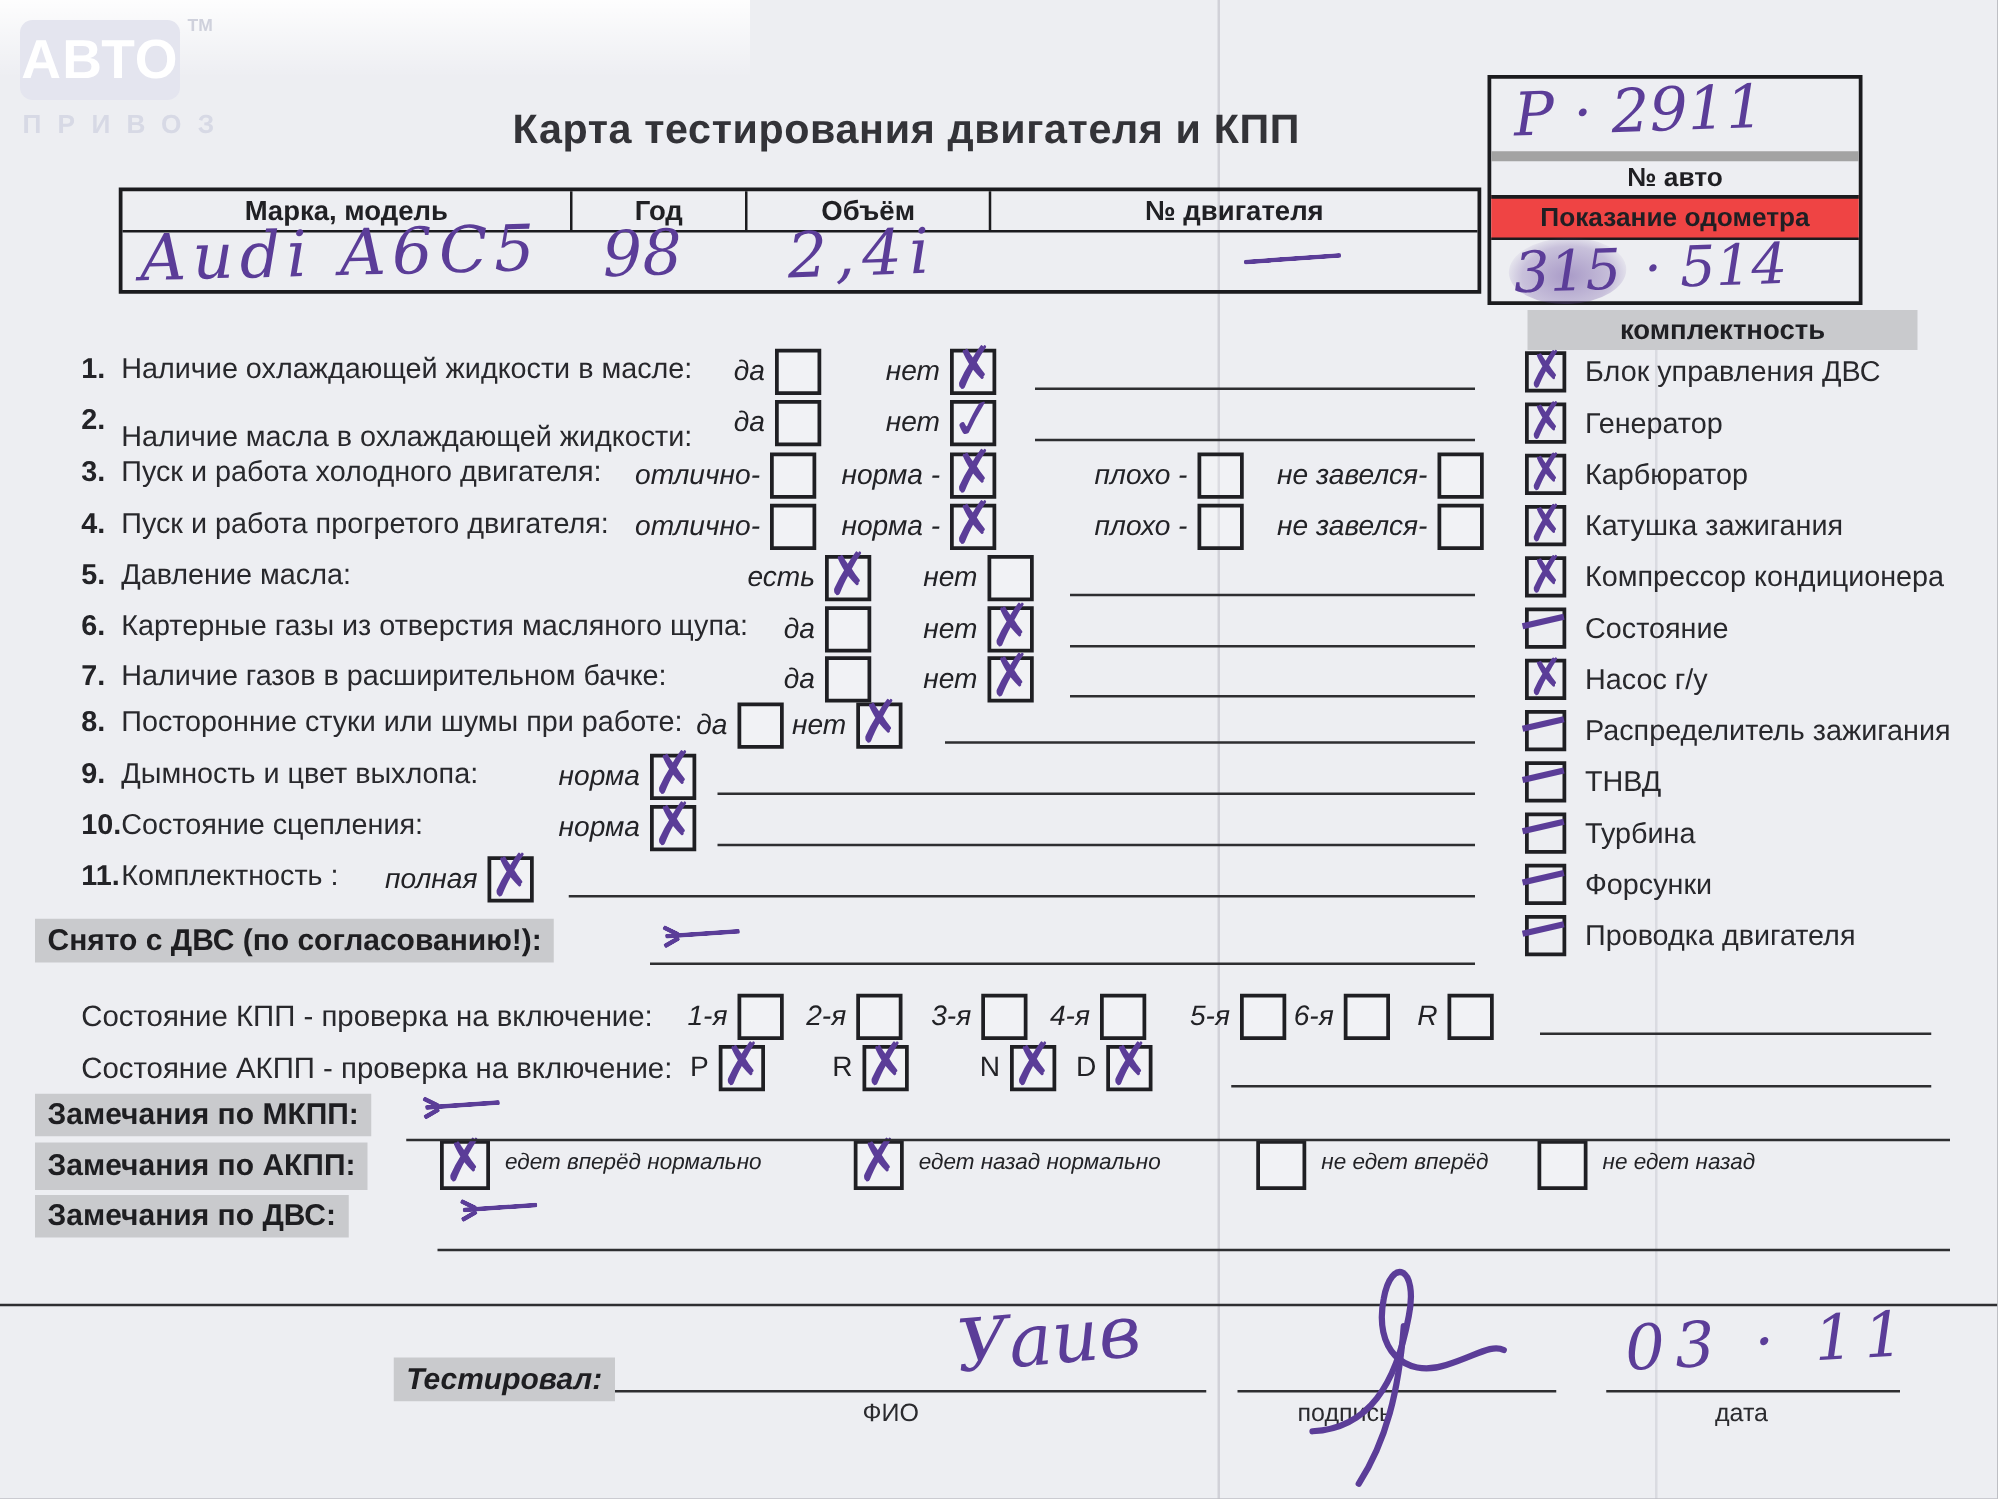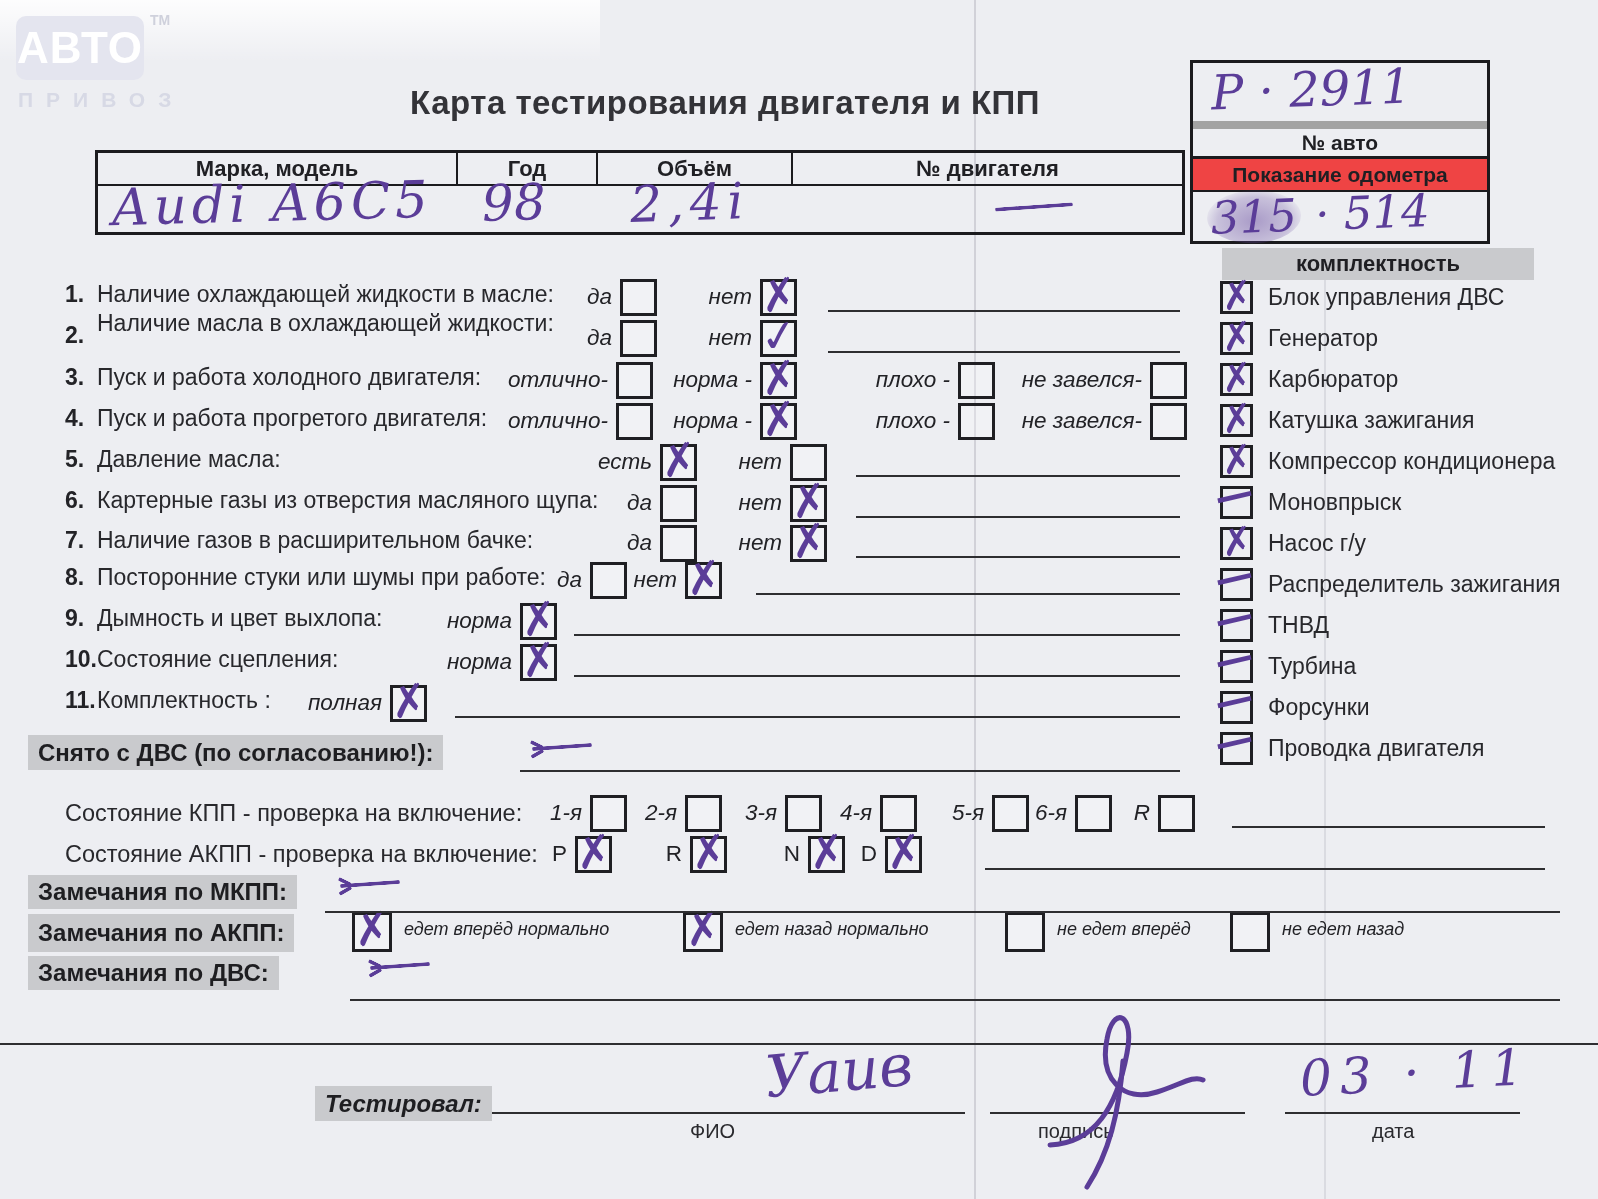--- a/index.html
+++ b/index.html
@@ -152,21 +152,21 @@
       <div class="eq-row">
         <div class="eq-box">
           <div class="mark">✗</div>
         </div>
         <div class="eq-label">Компрессор кондиционера</div>
       </div>
       <div class="eq-row">
         <div class="eq-box">
           <div class="mark dash">—</div>
         </div>
-        <div class="eq-label">Моновпрыск</div>
+        <div class="eq-label">Состояние</div>
       </div>
       <div class="eq-row">
         <div class="eq-box">
           <div class="mark">✗</div>
         </div>
         <div class="eq-label">Насос г/у</div>
       </div>
       <div class="eq-row">
         <div class="eq-box">
           <div class="mark dash">—</div>
@@ -207,21 +207,21 @@
         <div class="olbl">да</div>
       </div>
       <div class="opt" style="left: 760px; top: 279px;">
         <div class="obox">
           <div class="mark">✗</div>
         </div>
         <div class="olbl">нет</div>
       </div>
       <div class="wline" style="left: 828px; width: 352px; top: 310px;"></div>
       <div class="qnum" style="left: 65px; top: 322px;">2.</div>
-      <div class="qlabel" style="left: 97px; top: 310px;">Наличие масла в охлаждающей жидкости:</div>
+      <div class="qlabel" style="left: 97px; top: 336px;">Наличие масла в охлаждающей жидкости:</div>
       <div class="opt" style="left: 620px; top: 320px;">
         <div class="obox"></div>
         <div class="olbl">да</div>
       </div>
       <div class="opt" style="left: 760px; top: 320px;">
         <div class="obox">
           <div class="mark">✓</div>
         </div>
         <div class="olbl">нет</div>
       </div>

